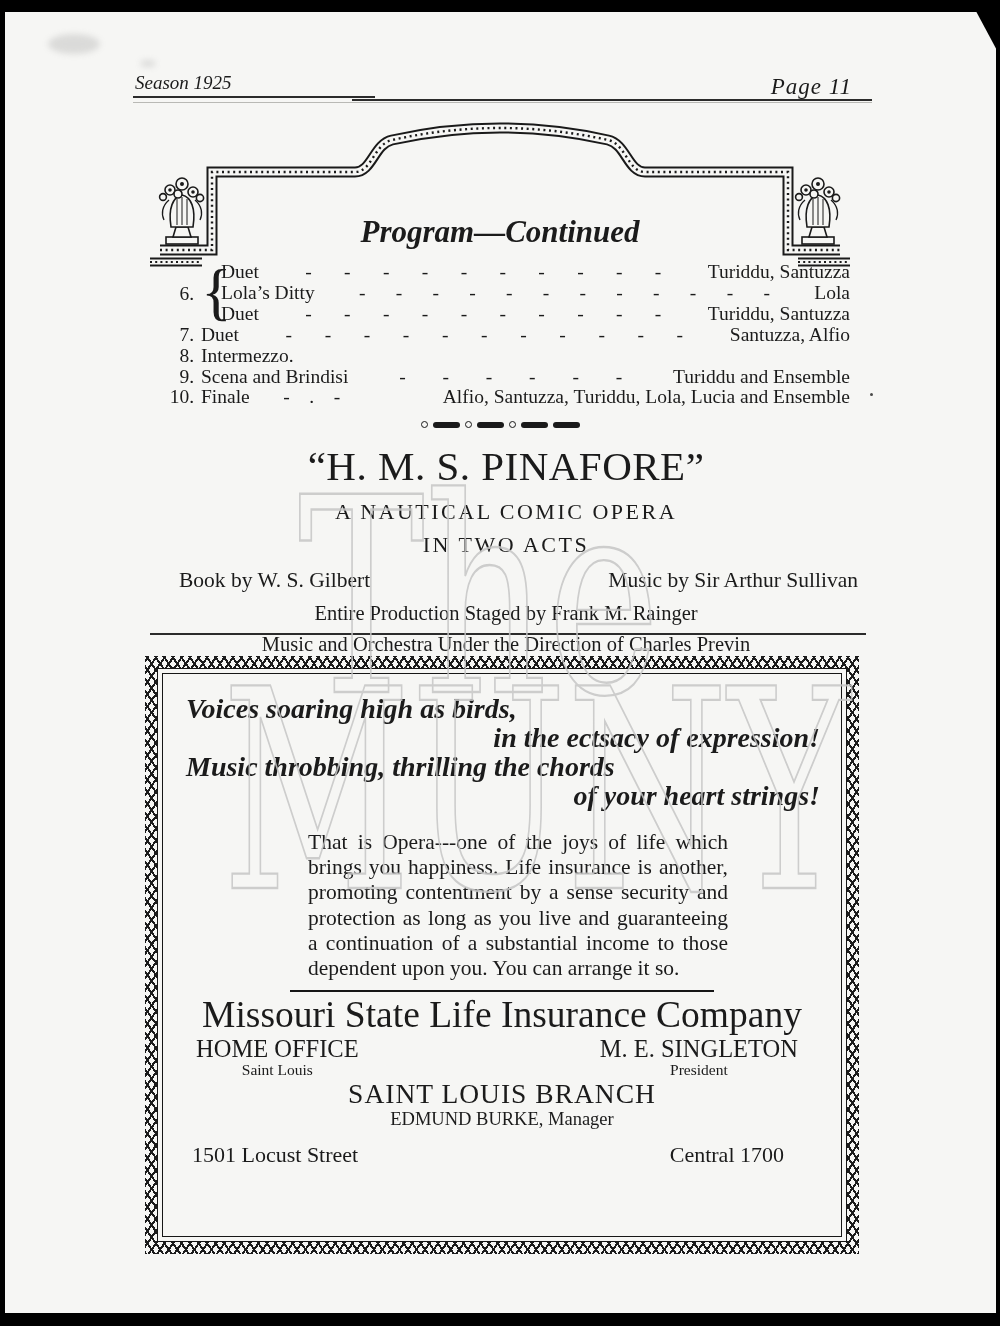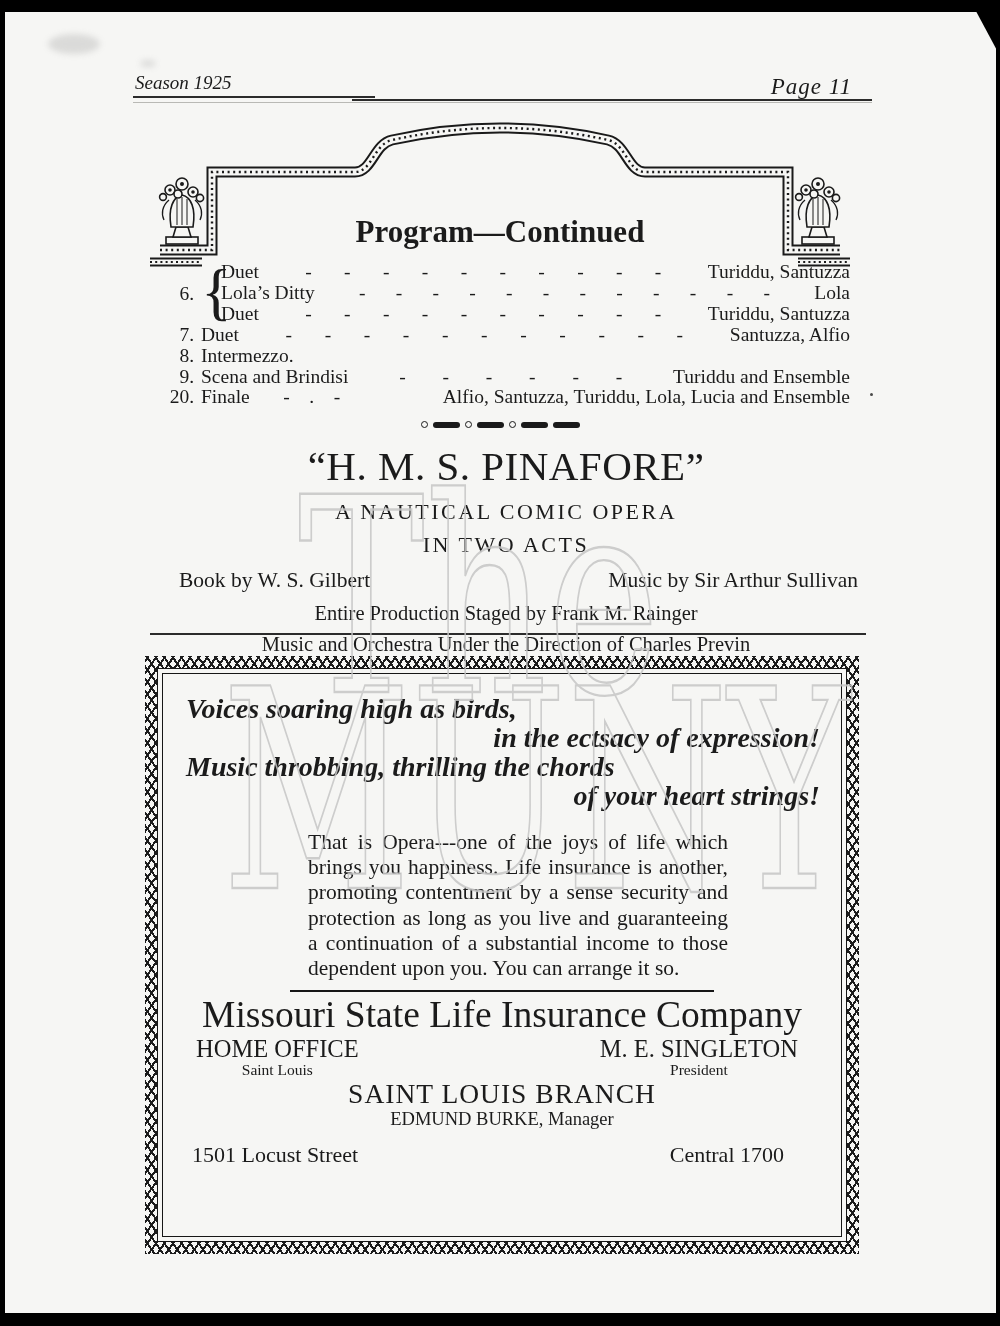--- a/index.html
+++ b/index.html
@@ -25,21 +25,21 @@
   .pagenum{position:absolute;right:148px;top:74px;font-style:italic;font-size:23px;letter-spacing:1px;z-index:3;}
   .hrule1{position:absolute;top:96px;left:133px;width:242px;height:2px;background:#2b2b2b;z-index:3;}
   .hrule2{position:absolute;top:99px;left:352px;width:520px;height:2px;background:#2b2b2b;z-index:3;}
   .hrule3{position:absolute;top:102px;left:133px;width:739px;height:1px;background:#b9b9b5;z-index:3;}
 
   
   .topframe{position:absolute;left:150px;top:112px;z-index:3;}
 
   
   .prog-title{position:absolute;left:150px;top:214px;width:700px;text-align:center;
-    font-weight:600;font-size:31px;z-index:4;}
+    font-style:italic;font-weight:600;font-size:31px;z-index:4;}
   .prog{position:absolute;left:158px;top:262px;width:692px;z-index:4;font-size:19.5px;}
   .prow{display:flex;align-items:baseline;height:20.8px;line-height:20.8px;white-space:nowrap;}
   .pnum{width:36px;text-align:right;padding-right:7px;flex:none;}
   .ptitle{flex:none;}
   .leader{flex:1;display:flex;justify-content:space-evenly;align-items:center;margin:0 14px;overflow:hidden;}
   .leader span{display:inline-block;}
   .pperf{flex:none;text-align:right;}
   .pgroup{display:flex;align-items:center;height:63px;}
   .pgroup .pnum{align-self:center;}
   .brace{font-size:64px;width:20px;flex:none;line-height:60px;transform:translateY(-2px);}
@@ -239,21 +239,21 @@
         <span>-</span>
         <span>-</span>
         <span>-</span>
         <span>-</span>
         <span>-</span>
         <span>-</span>
       </span>
     <span class="pperf">Turiddu and Ensemble</span>
   </div>
   <div class="prow">
-    <span class="pnum">20.</span>
+    <span class="pnum">10.</span>
     <span class="ptitle">Finale</span>
     <span class="leader" style="flex:0 0 96px">
         <span>-</span>
         <span>.</span>
         <span>-</span>
       </span>
     <span class="pperf" style="flex:1">Alfio, Santuzza, Turiddu, Lola, Lucia and Ensemble</span>
   </div>
 </div>
 

